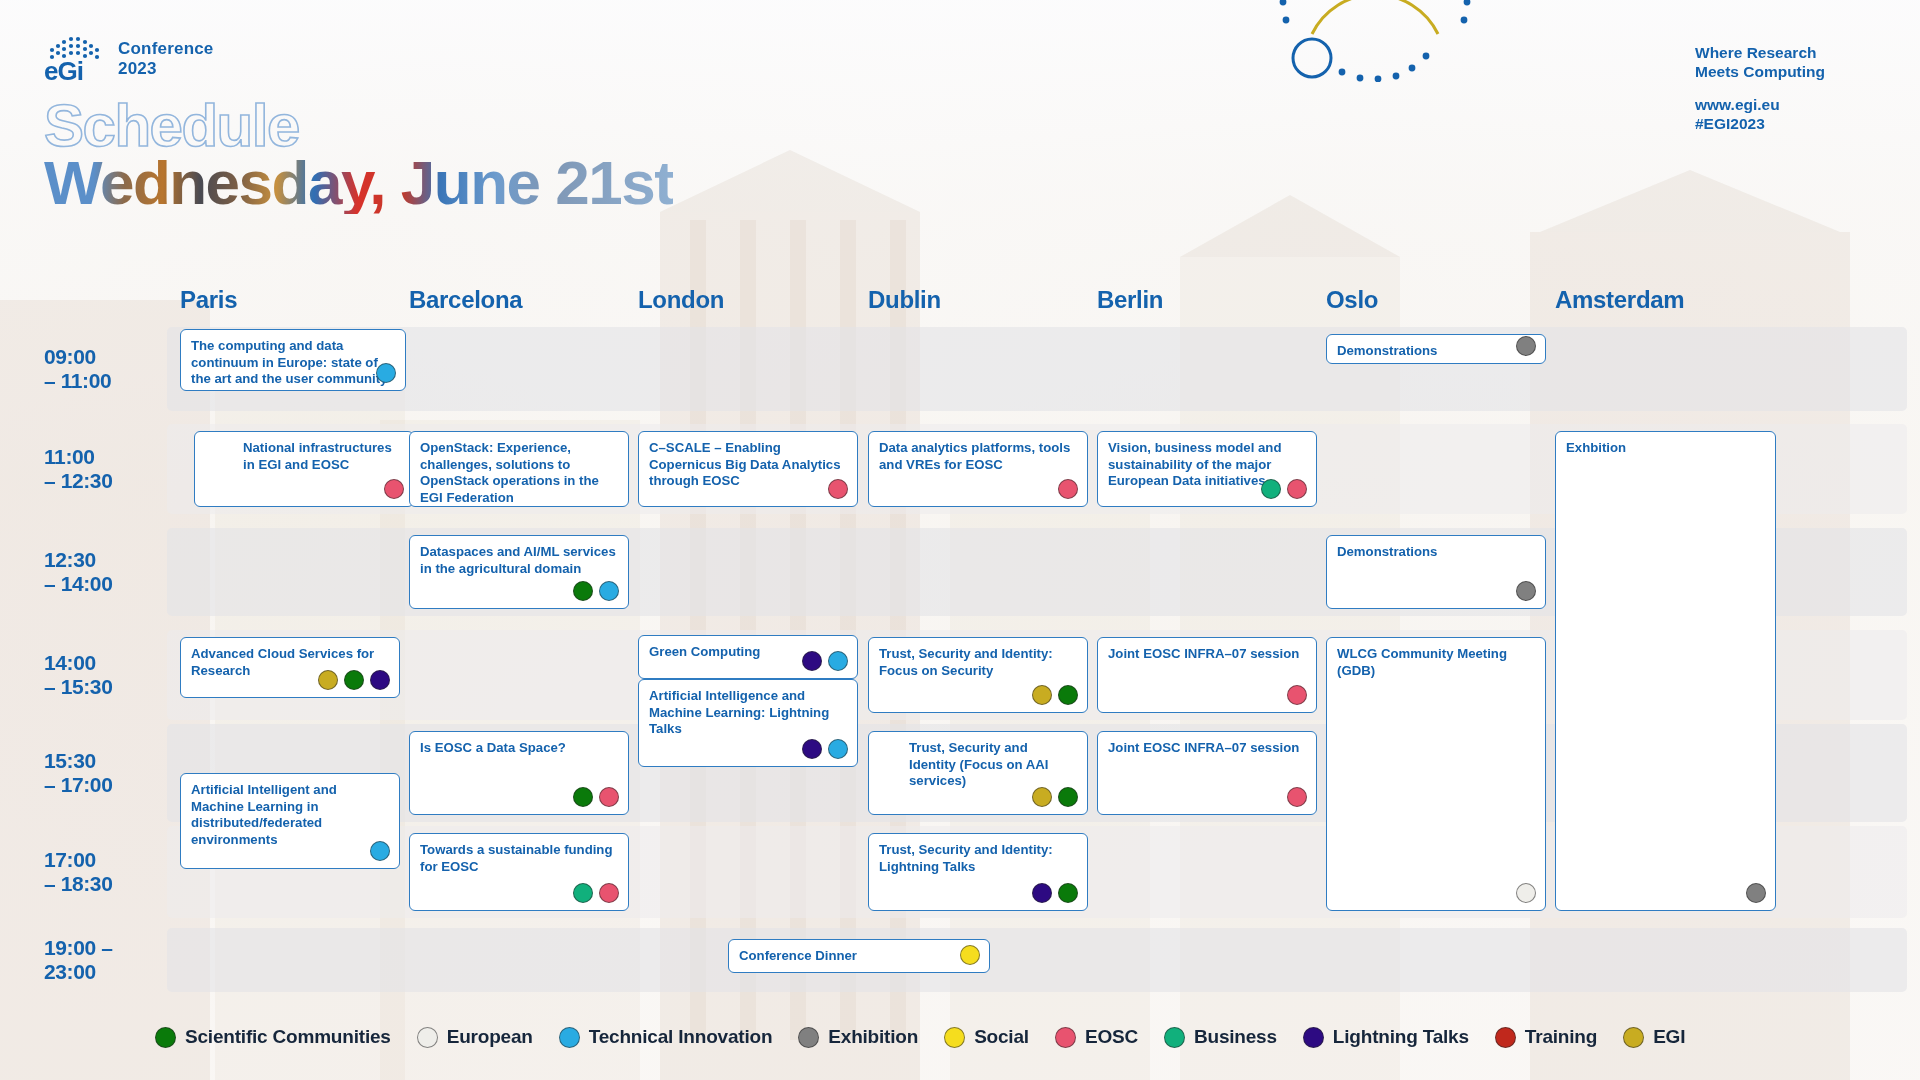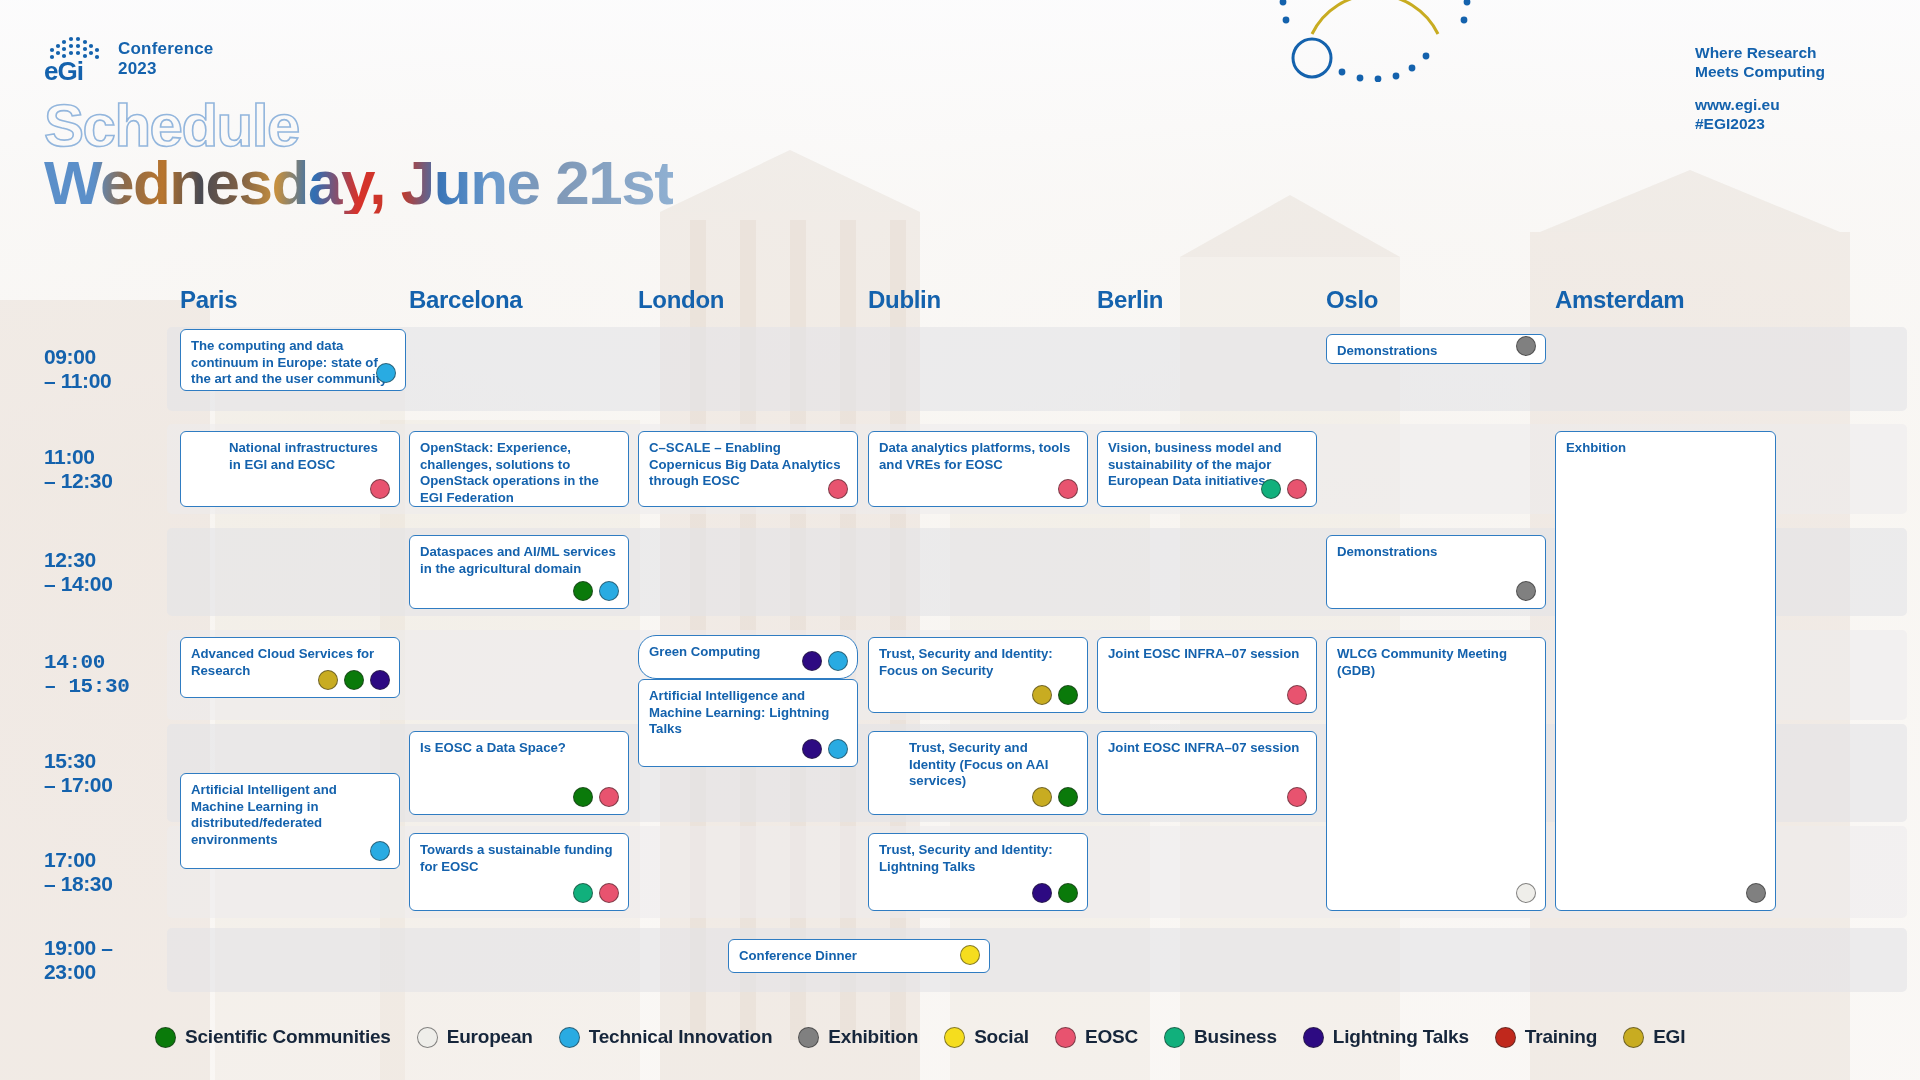--- a/index.html
+++ b/index.html
@@ -215,21 +215,21 @@
         <div>– 11:00</div>
       </div>
       <div class="timelbl" style="top: 118px;">
         <div>11:00</div>
         <div>– 12:30</div>
       </div>
       <div class="timelbl" style="top: 221px;">
         <div>12:30</div>
         <div>– 14:00</div>
       </div>
-      <div class="timelbl" style="top: 324px; font-family: Liberation Mono, monospace;">
+      <div class="timelbl" style="top: 324px;">
         <div>14:00</div>
         <div>– 15:30</div>
       </div>
       <div class="timelbl" style="top: 422px;">
         <div>15:30</div>
         <div>– 17:00</div>
       </div>
       <div class="timelbl" style="top: 521px;">
         <div>17:00</div>
         <div>– 18:30</div>
@@ -253,21 +253,21 @@
         <div class="dots">
           <span class="dot" style="background: rgb(41, 171, 226);"></span>
         </div>
       </div>
       <div class="card" style="left: 1159px; top: 7px; width: 220px; height: 30px;">
         <div>Demonstrations</div>
         <div class="dots">
           <span class="dot" style="background: rgb(128, 128, 128);"></span>
         </div>
       </div>
-      <div class="card" style="left: 13px; top: 104px; width: 220px; height: 76px; padding-left: 48px;">
+      <div class="card" style="left: 27px; top: 104px; width: 220px; height: 76px; padding-left: 48px;">
         <div>National infrastructures in EGI and EOSC</div>
         <div class="dots">
           <span class="dot" style="background: rgb(232, 83, 111);"></span>
         </div>
       </div>
       <div class="card" style="left: 242px; top: 104px; width: 220px; height: 76px;">
         <div>OpenStack: Experience, challenges, solutions to OpenStack operations in the EGI Federation</div>
       </div>
       <div class="card" style="left: 471px; top: 104px; width: 220px; height: 76px;">
         <div>C–SCALE – Enabling Copernicus Big Data Analytics through EOSC</div>
@@ -308,21 +308,21 @@
         </div>
       </div>
       <div class="card" style="left: 13px; top: 310px; width: 220px; height: 61px;">
         <div>Advanced Cloud Services for Research</div>
         <div class="dots">
           <span class="dot" style="background: rgb(200, 172, 33);"></span>
           <span class="dot" style="background: rgb(10, 122, 10);"></span>
           <span class="dot" style="background: rgb(45, 10, 130);"></span>
         </div>
       </div>
-      <div class="card" style="left: 471px; top: 308px; width: 220px; height: 44px; border-radius: 18px;">
+      <div class="card" style="left: 471px; top: 308px; width: 220px; height: 44px;">
         <div>Green Computing</div>
         <div class="dots">
           <span class="dot" style="background: rgb(45, 10, 130);"></span>
           <span class="dot" style="background: rgb(41, 171, 226);"></span>
         </div>
       </div>
       <div class="card" style="left: 471px; top: 352px; width: 220px; height: 88px;">
         <div>Artificial Intelligence and Machine Learning: Lightning Talks</div>
         <div class="dots">
           <span class="dot" style="background: rgb(45, 10, 130);"></span>

